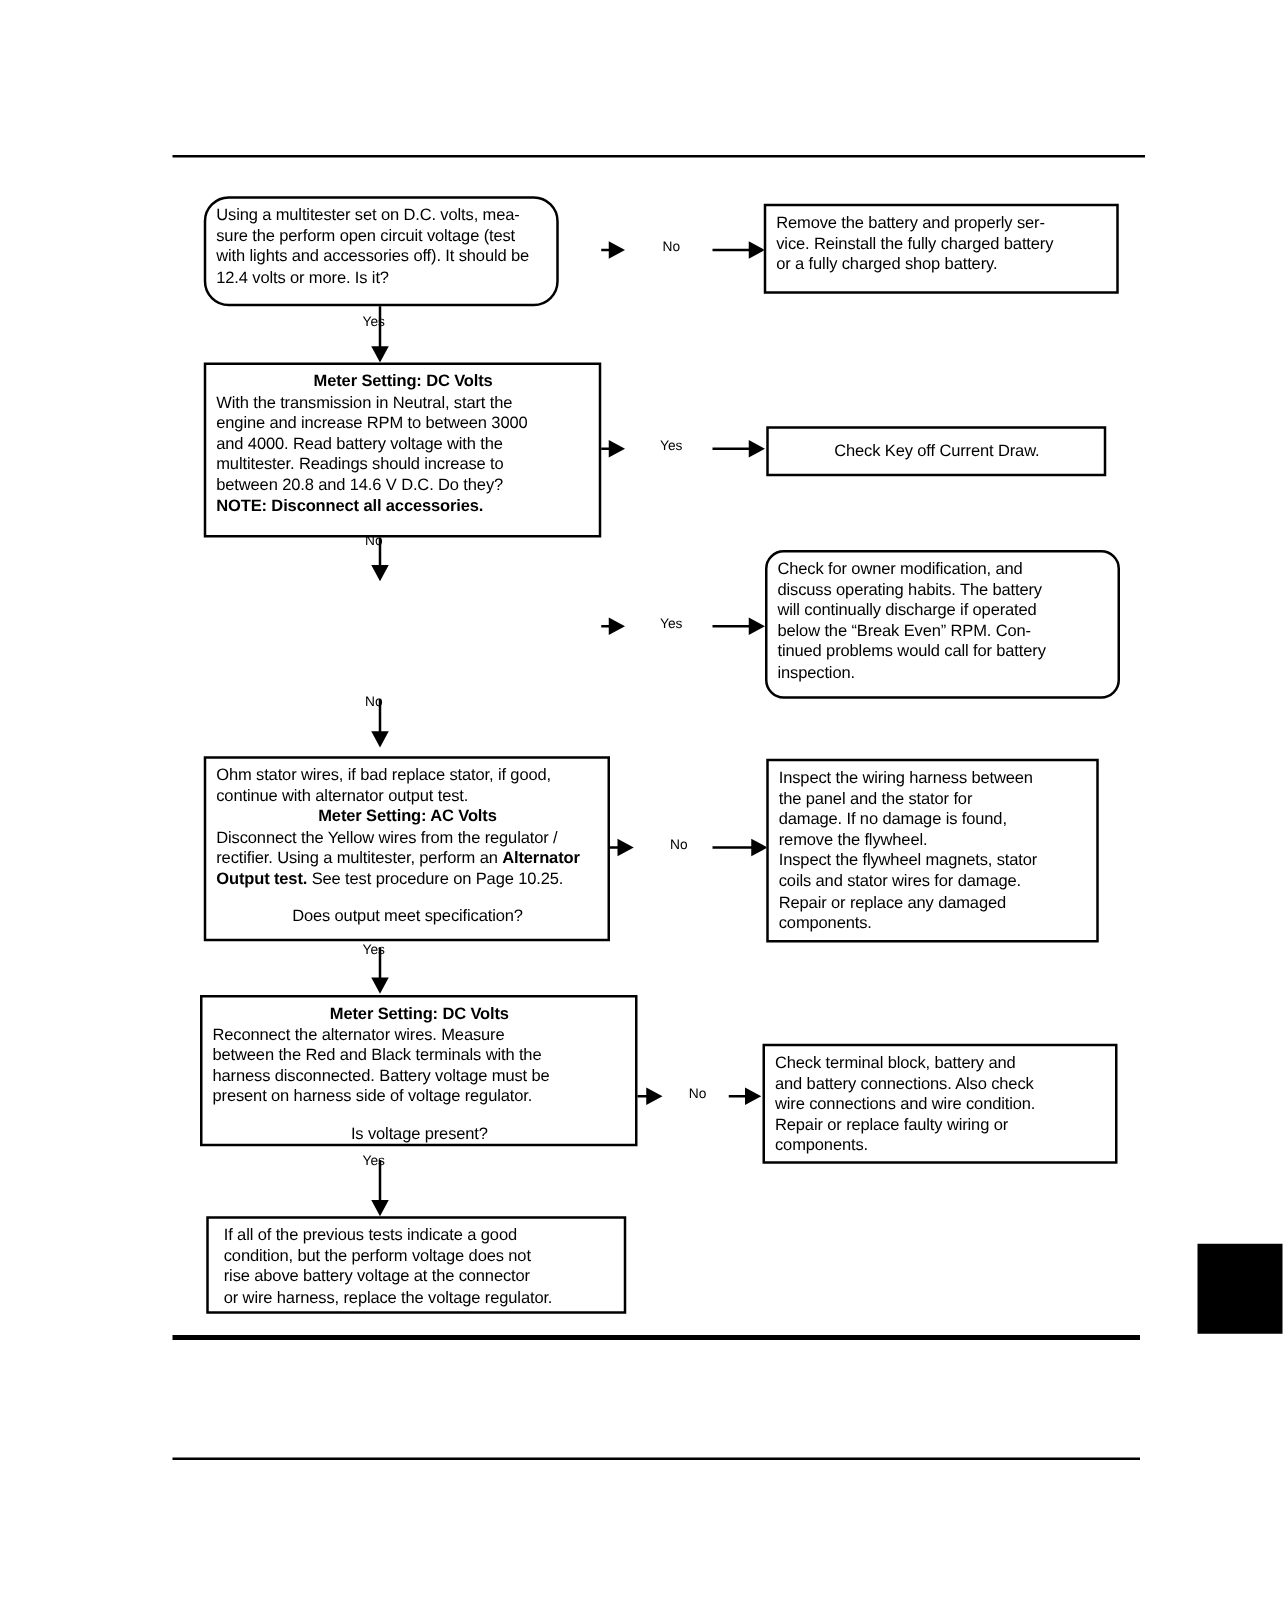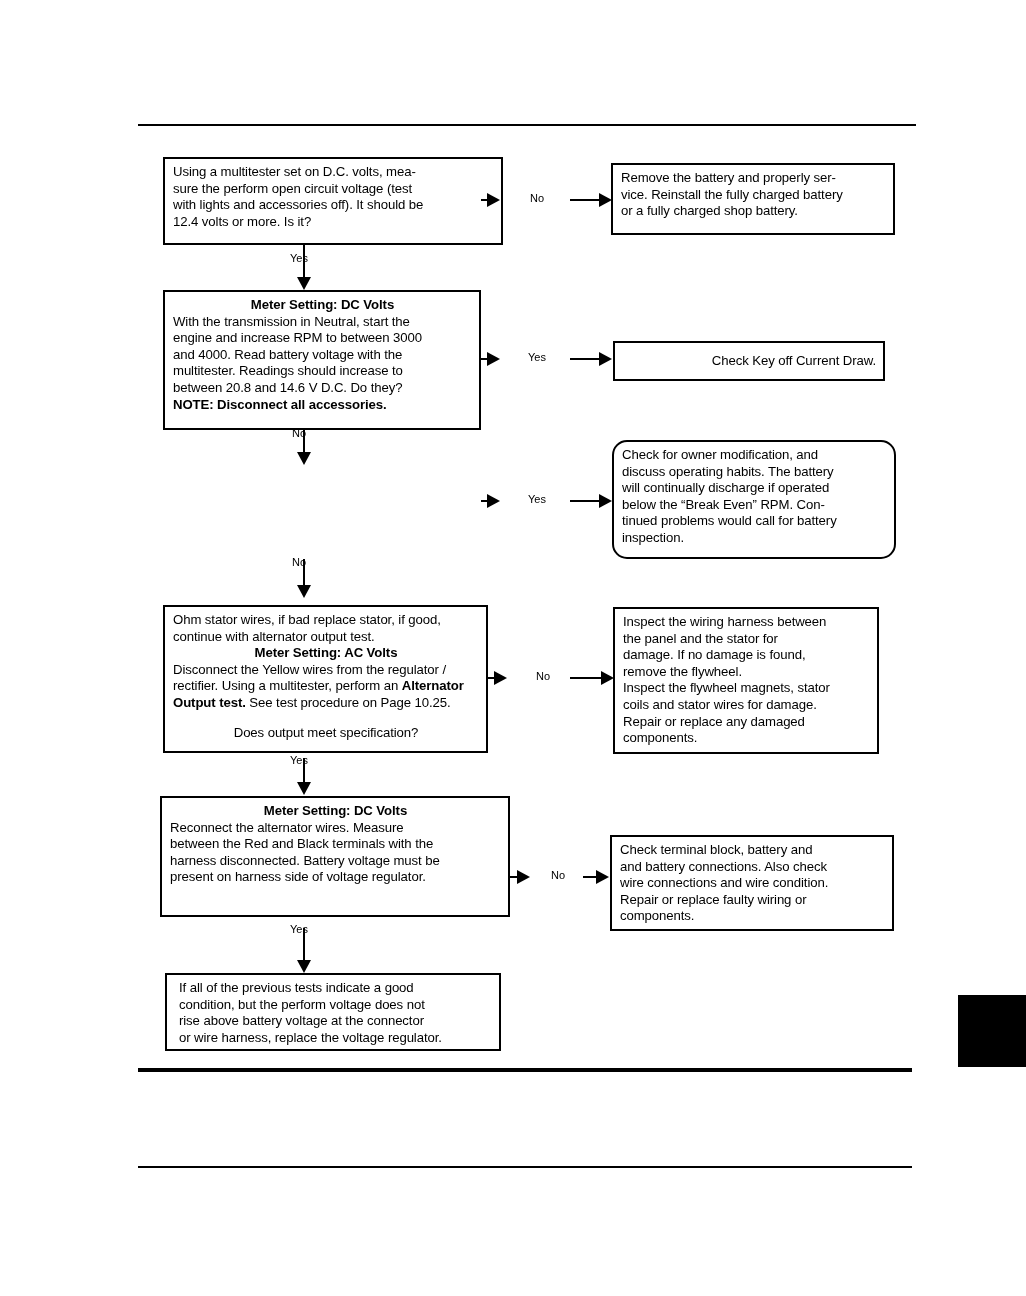--- a/index.html
+++ b/index.html
@@ -102,21 +102,21 @@
 </head>
 <body>
 
 <div class="page">
 
   <div class="rule rule-top"></div>
   <div class="rule rule-bot-a"></div>
   <div class="rule rule-bot-b"></div>
   <div class="page-tab"></div>
 
-  <div class="node" style="left:163px; top:157px; width:340px; height:88px;">
+  <div class="node" style="left:163px; top:157px; width:284px; height:88px;border-radius:20px;">
     <p>Using a multitester set on D.C. volts, mea-</p>
     <p>sure the perform open circuit voltage (test</p>
     <p>with lights and accessories off). It should be</p>
     <p>12.4 volts or more.  Is it?</p>
   </div>
 
   <div class="harrow" style="left:487px; top:193px;"></div>
   <div class="hline" style="left:481px; top:199px; width:9px;"></div>
   <div class="elabel" style="left:530px; top:191px;">No</div>
   <div class="hline" style="left:570px; top:199px; width:33px;"></div>
@@ -141,21 +141,21 @@
     <p>between 20.8 and 14.6 V D.C. Do they?</p>
     <p style="font-weight:bold;">NOTE: Disconnect all accessories.</p>
   </div>
 
   <div class="harrow" style="left:487px; top:352px;"></div>
   <div class="hline" style="left:481px; top:358px; width:9px;"></div>
   <div class="elabel" style="left:528px; top:350px;">Yes</div>
   <div class="hline" style="left:570px; top:358px; width:33px;"></div>
   <div class="harrow" style="left:599px; top:352px;"></div>
 
-  <div class="node" style="left:613px; top:341px; width:272px; height:40px; display:flex; align-items:center; justify-content:flex-end;">
+  <div class="node" style="left:613px; top:341px; width:272px; height:40px; display:flex; align-items:center; justify-content:center;">
     <p class="ctr">Check Key off Current Draw.</p>
   </div>
 
   <div class="elabel" style="left:292px; top:426px;">No</div>
   <div class="vline" style="left:303px; top:430px; height:24px;"></div>
   <div class="varrow" style="left:297px; top:452px;"></div>
 
 
   <div class="harrow" style="left:487px; top:494px;"></div>
   <div class="hline" style="left:481px; top:500px; width:9px;"></div>
@@ -208,20 +208,21 @@
   <div class="vline" style="left:303px; top:758px; height:26px;"></div>
   <div class="varrow" style="left:297px; top:782px;"></div>
 
   <div class="node" style="left:160px; top:796px; width:350px; height:121px;">
     <p class="hdr">Meter Setting: DC Volts</p>
     <p>Reconnect the alternator wires. Measure</p>
     <p>between the Red and Black terminals with the</p>
     <p>harness disconnected. Battery voltage must be</p>
     <p>present on harness side of voltage regulator.</p>
     <p class="sp"></p>
+    <p class="ctr">Is voltage present?</p>
   </div>
 
   <div class="harrow" style="left:517px; top:870px;"></div>
   <div class="hline" style="left:510px; top:876px; width:9px;"></div>
   <div class="elabel" style="left:551px; top:868px;">No</div>
   <div class="hline" style="left:583px; top:876px; width:16px;"></div>
   <div class="harrow" style="left:596px; top:870px;"></div>
 
   <div class="node" style="left:610px; top:835px; width:284px; height:96px;">
     <p>Check terminal block, battery and</p>

